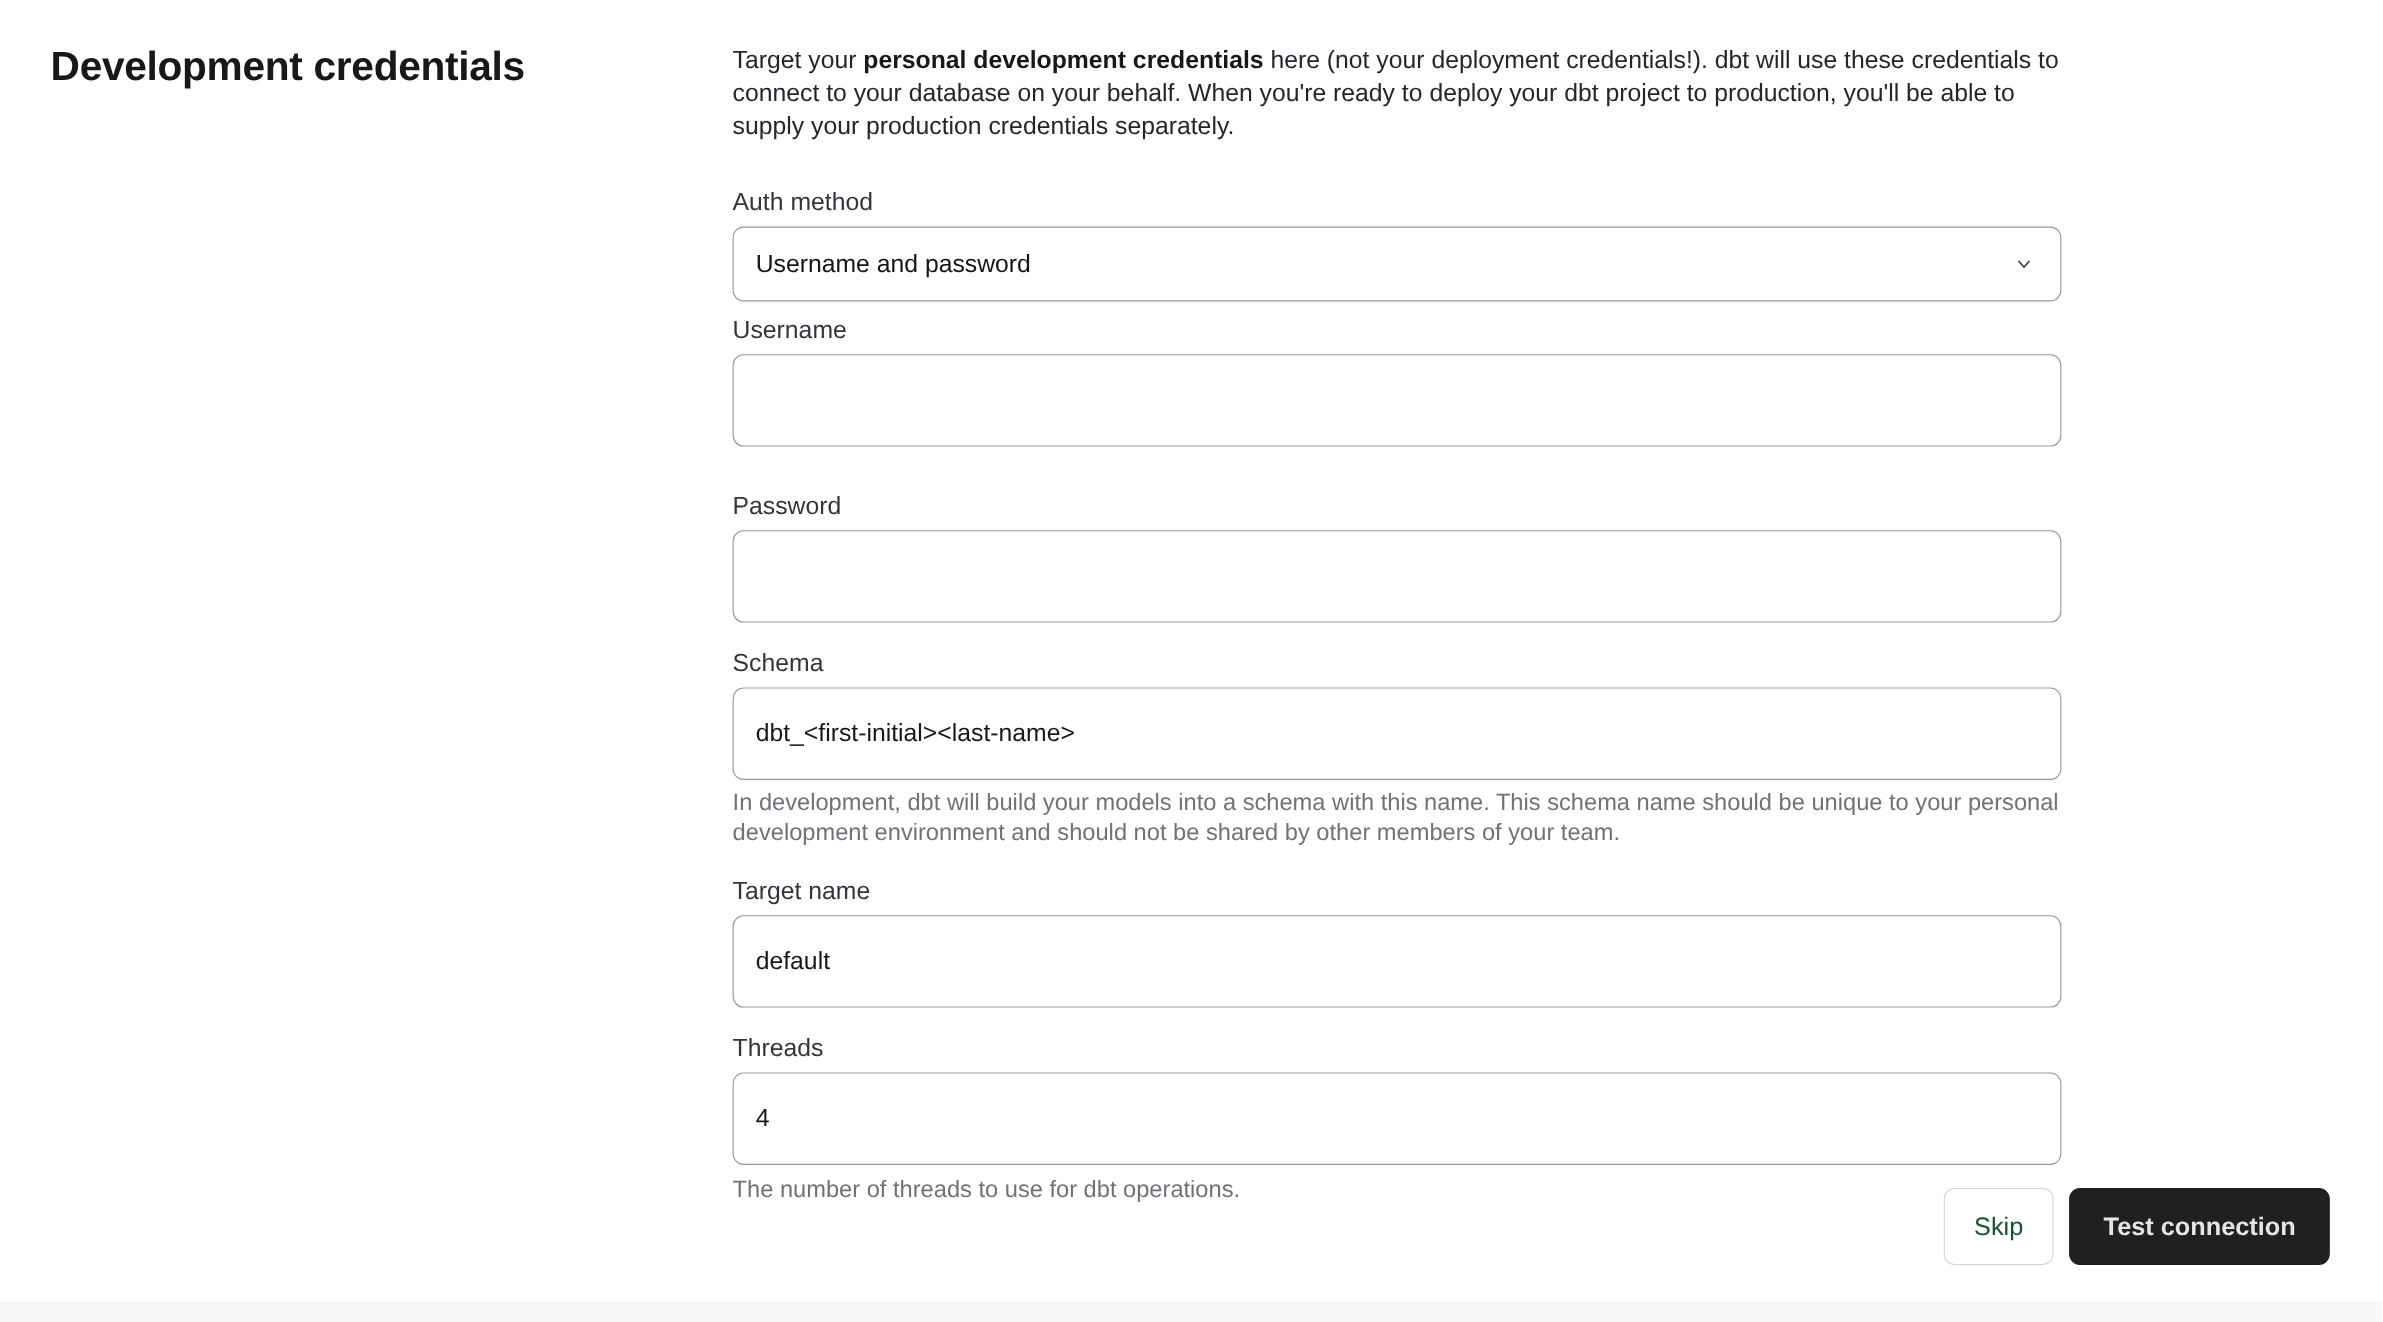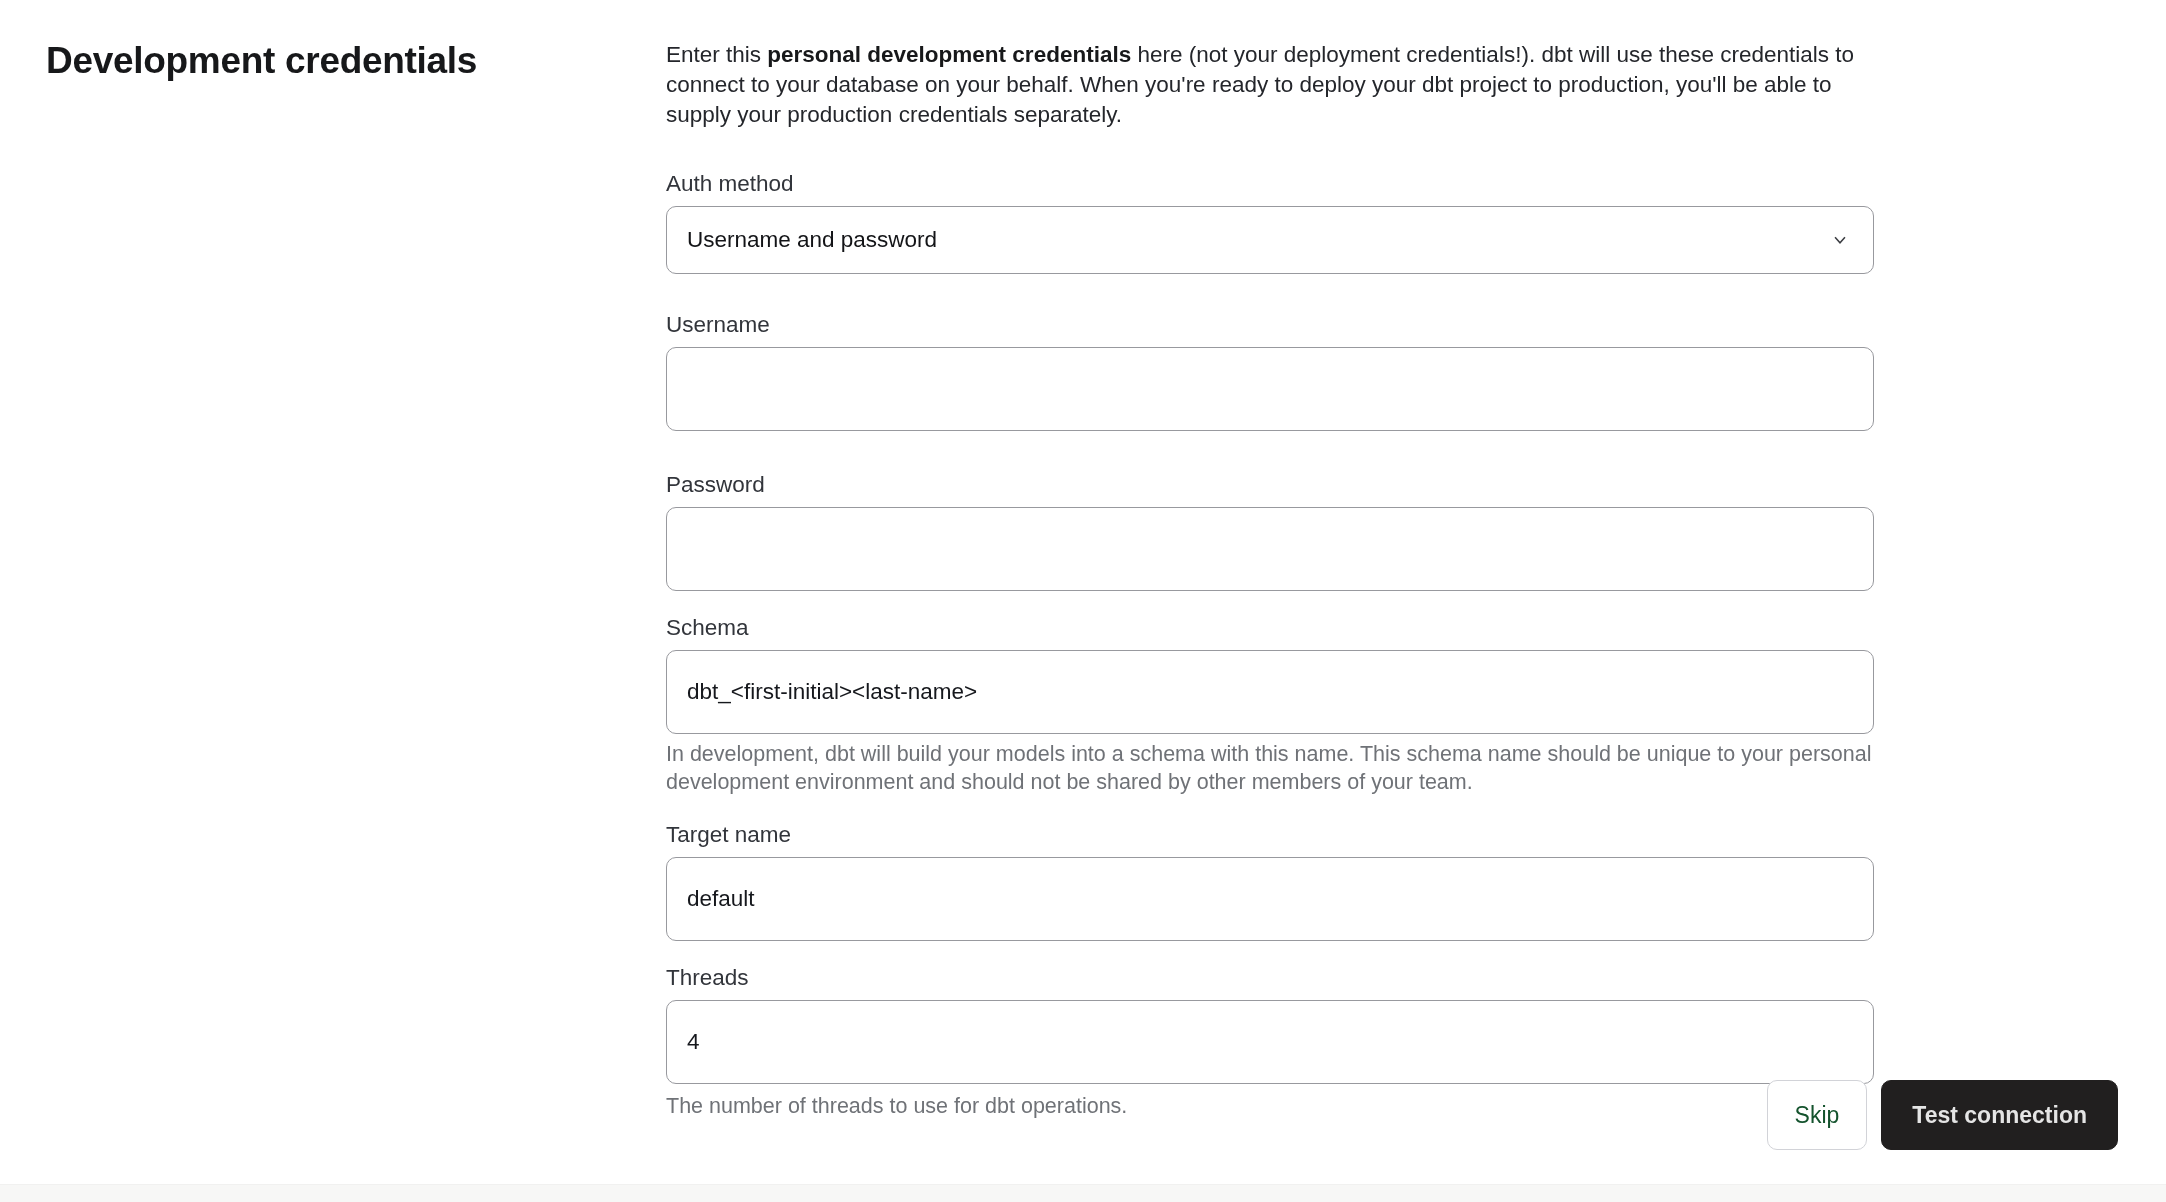--- a/index.html
+++ b/index.html
@@ -53,35 +53,35 @@
 </style>
 </head>
 <body>
 
 <div class="screen">
 
   <h1 class="page-title">Development credentials</h1>
 
   <div class="form-col">
 
-    <p class="intro"><span>Enter this </span><b>personal development credentials</b><span> here (not your deployment credentials!). dbt will use these credentials to connect to your database on your behalf. When you're ready to deploy your dbt project to production, you'll be able to supply your production credentials separately.</span></p>
+    <p class="intro"><span>Target your </span><b>personal development credentials</b><span> here (not your deployment credentials!). dbt will use these credentials to connect to your database on your behalf. When you're ready to deploy your dbt project to production, you'll be able to supply your production credentials separately.</span></p>
 
     <div class="field">
       <span class="field-label">Auth method</span>
       <div class="control select">
         <span class="select-value">Username and password</span>
         <span class="chev">
           <svg width="22" height="22" viewBox="0 0 20 20">
               <polyline points="5.5,7.5 10,12.5 14.5,7.5" fill="none" stroke="#3b3d42" stroke-width="1.4"></polyline>
             </svg>
         </span>
       </div>
     </div>
 
-    <div class="field" style="margin-top:38px;">
+    <div class="field" style="margin-top:13px;">
       <span class="field-label">Username</span>
       <input class="control" type="text" value="" style="">
     </div>
 
     <div class="field">
       <span class="field-label">Password</span>
       <input class="control" type="password" value="" style="">
     </div>
 
     <div class="field" style="margin-top:24px;">

